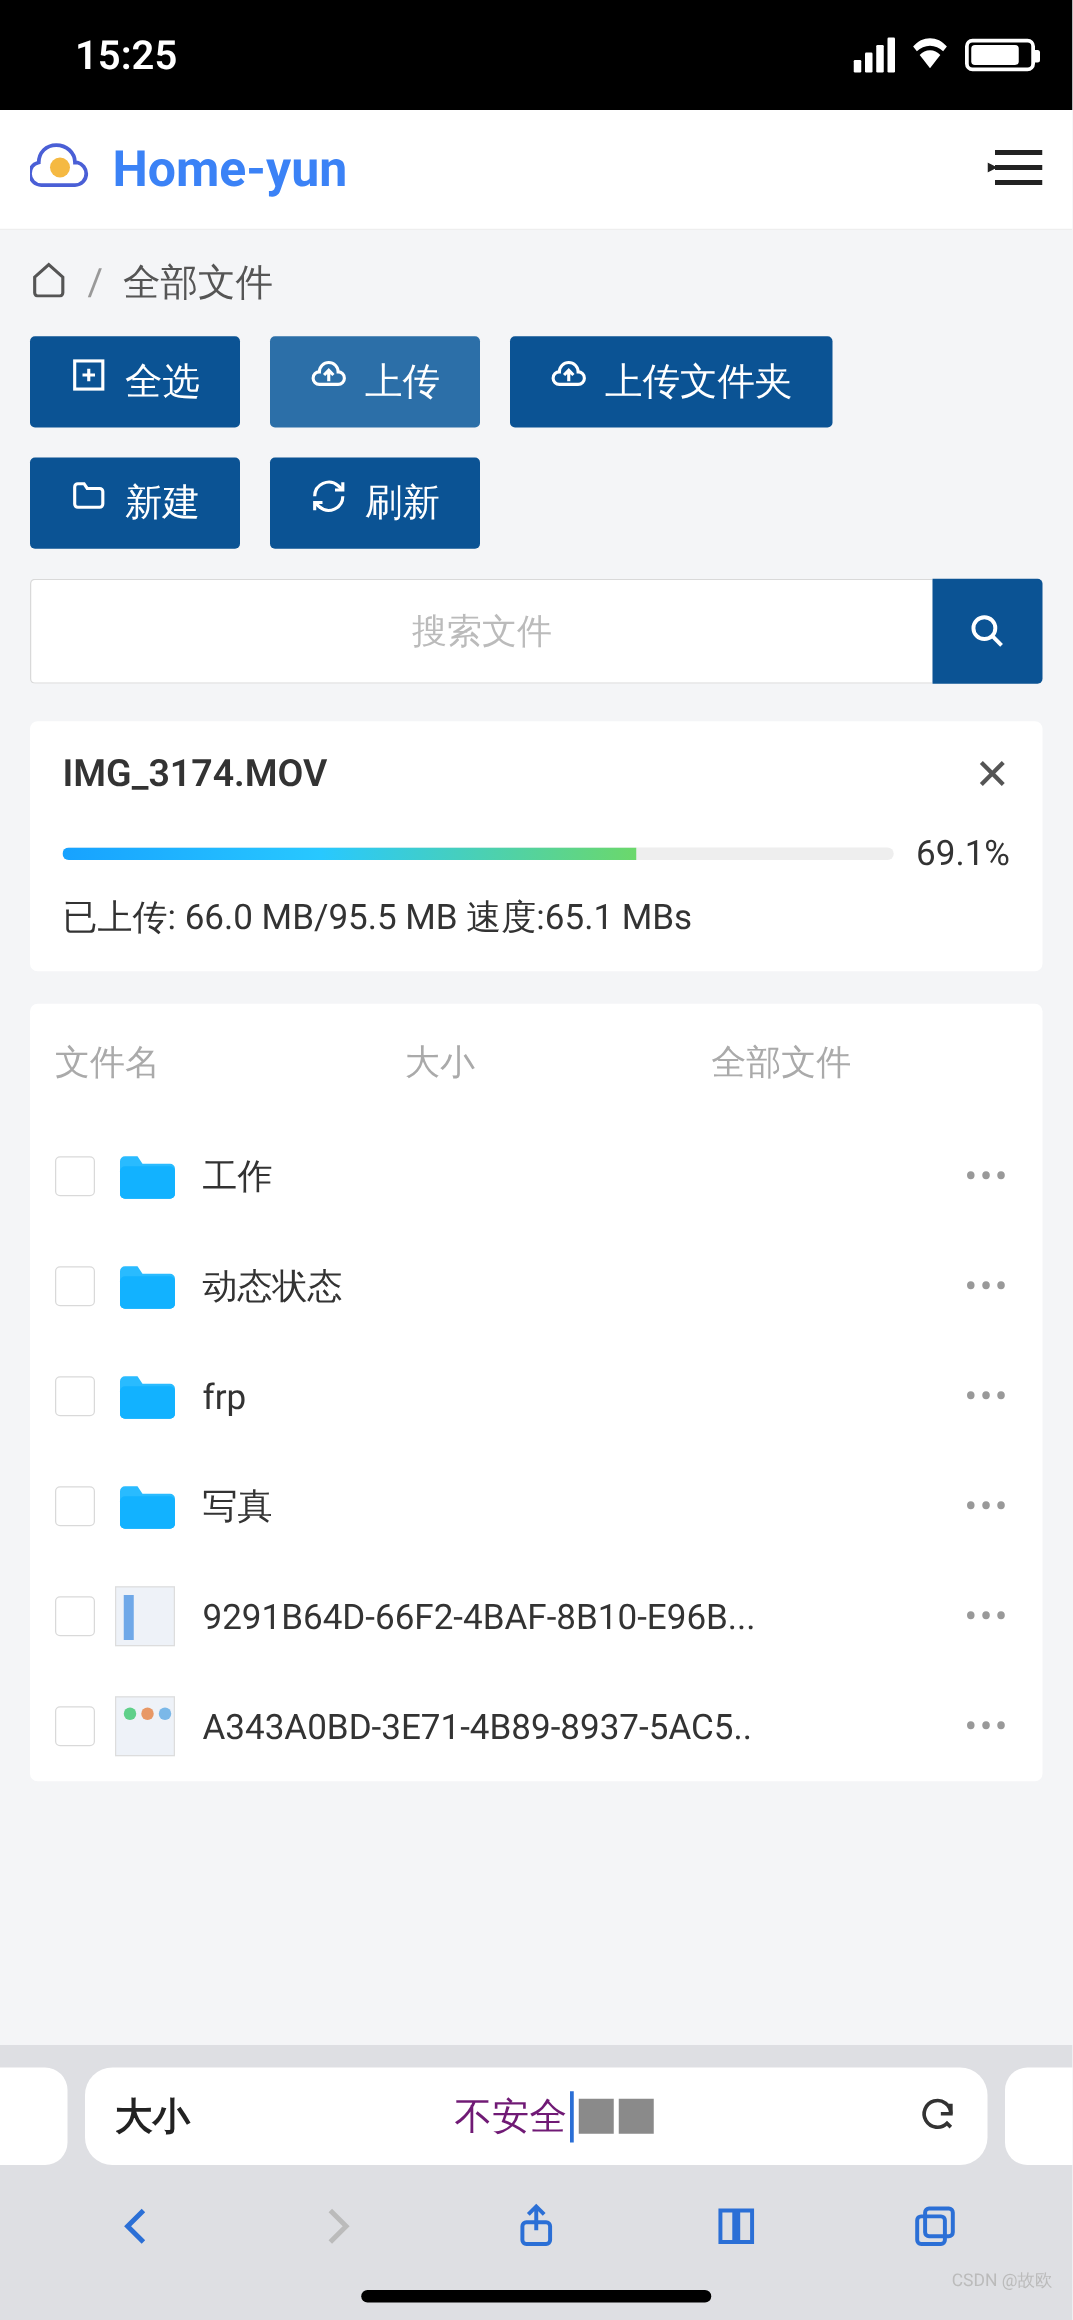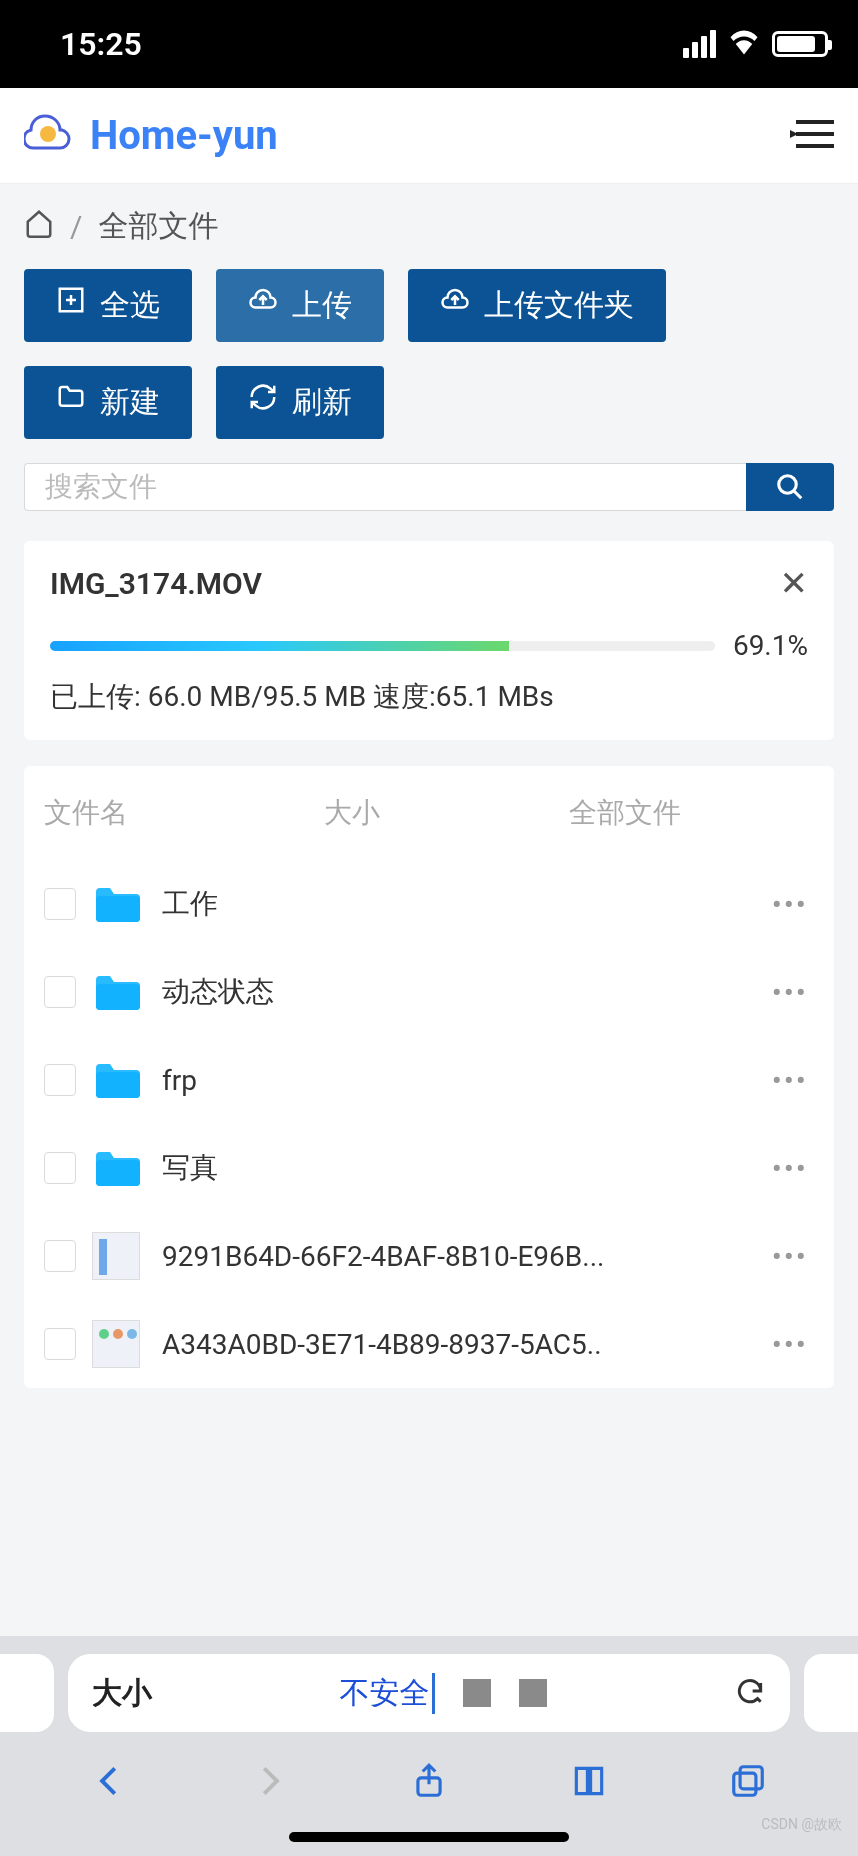--- a/index.html
+++ b/index.html
@@ -85,28 +85,29 @@
 .btn.active { background:#2c6fa8; }
 .btn svg { width:30px; height:30px; }
 
 
 .search-row {
   display:flex;
   margin: 6px 24px 0;
 }
 .search-input {
   flex:1;
-  height:48px;
+  height:84px;
   border:1px solid #d9d9d9;
   border-right:none;
   border-radius:4px 0 0 4px;
   padding: 0 20px;
   font-size:28px;
   color:#333;
   background:#fff;
+  text-align:center;
 }
 .search-input::placeholder { color:#bbb; }
 .search-btn {
   width:88px;
   background:#0b5394;
   border:none;
   border-radius:0 4px 4px 0;
   display:flex;
   align-items:center;
   justify-content:center;
@@ -194,21 +195,21 @@
   flex:1;
   height:78px;
   background:#fff;
   border-radius:22px;
   display:flex;
   align-items:center;
   padding: 0 24px;
   gap:10px;
 }
 .addr-aa { font-size:30px; font-weight:600; color:#222; }
-.addr-label { flex:1; text-align:center; font-size:30px; color:#1d4ed8; display:flex; align-items:center; justify-content:center; gap:28px;}
+.addr-label { flex:1; text-align:center; font-size:30px; color:#701a75; display:flex; align-items:center; justify-content:center; gap:4px;}
 .addr-box { width:28px; height:28px; background:#8a8a8a;}
 .reload svg { width:32px; height:32px; }
 .safari-toolbar {
   display:flex;
   justify-content:space-around;
   align-items:center;
   padding: 20px 30px 12px;
 }
 .safari-toolbar .tbtn { width:42px; height:42px; display:flex; align-items:center; justify-content:center; cursor:pointer;}
 .safari-toolbar svg { width:38px; height:38px; }

